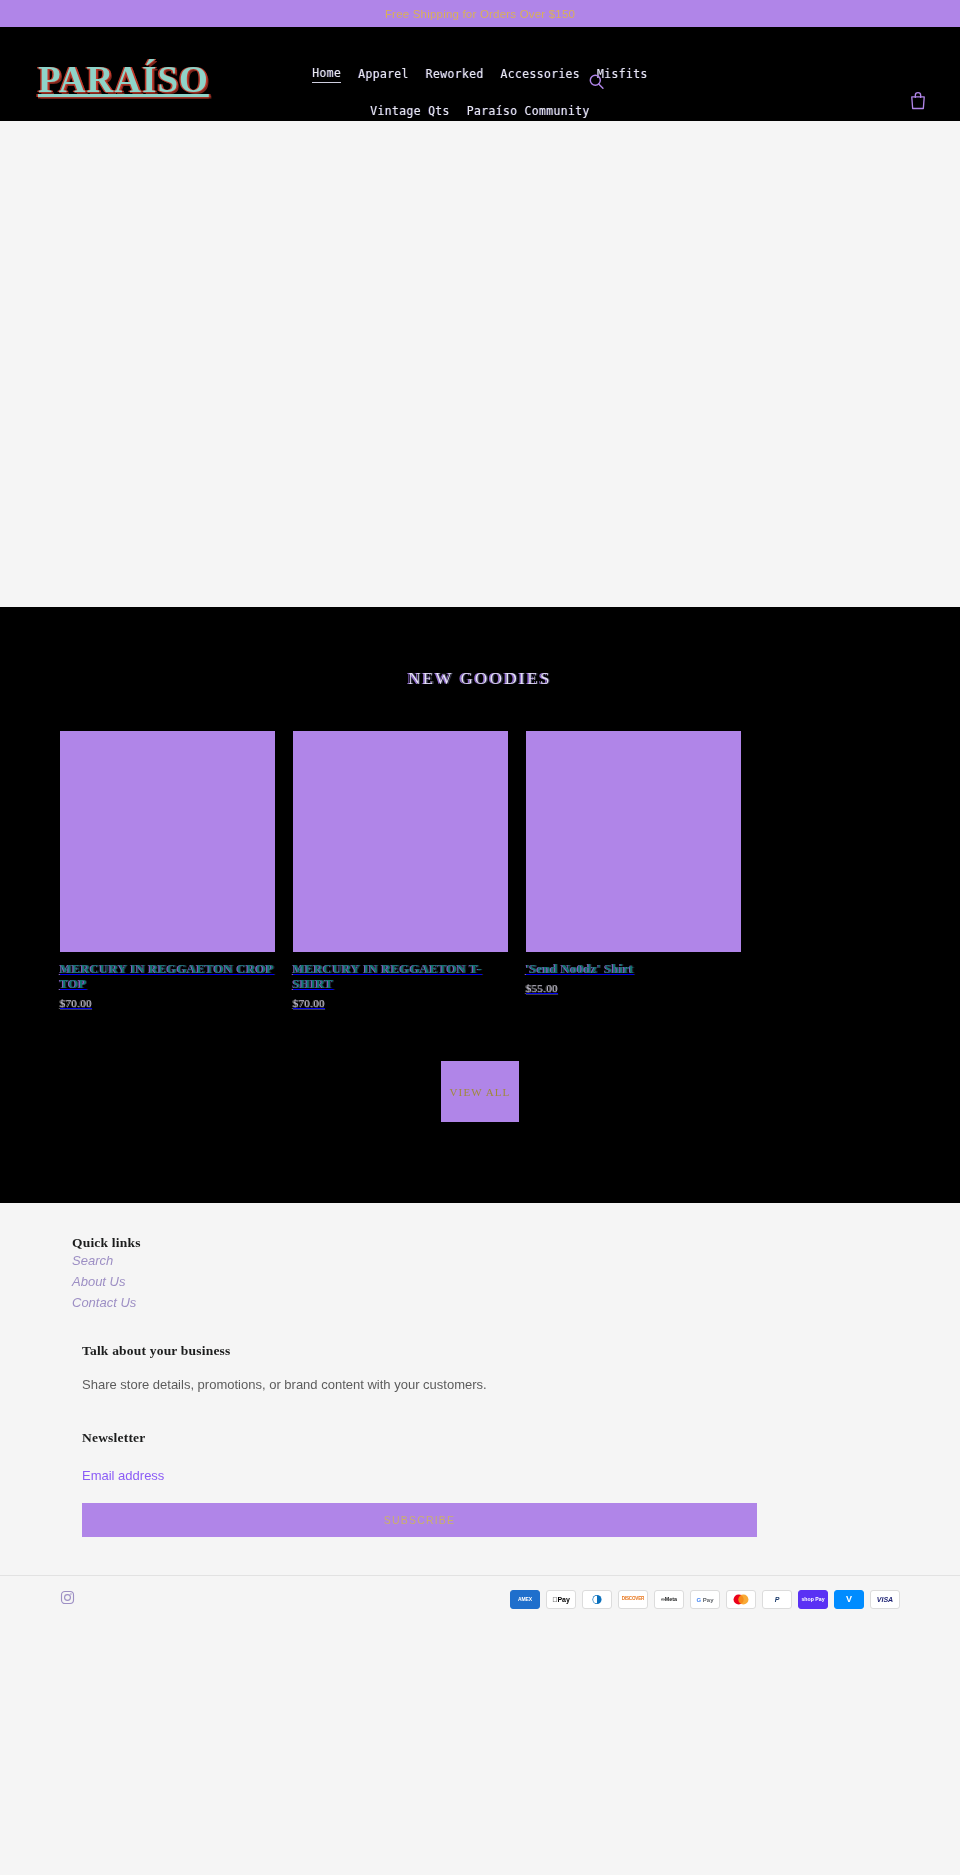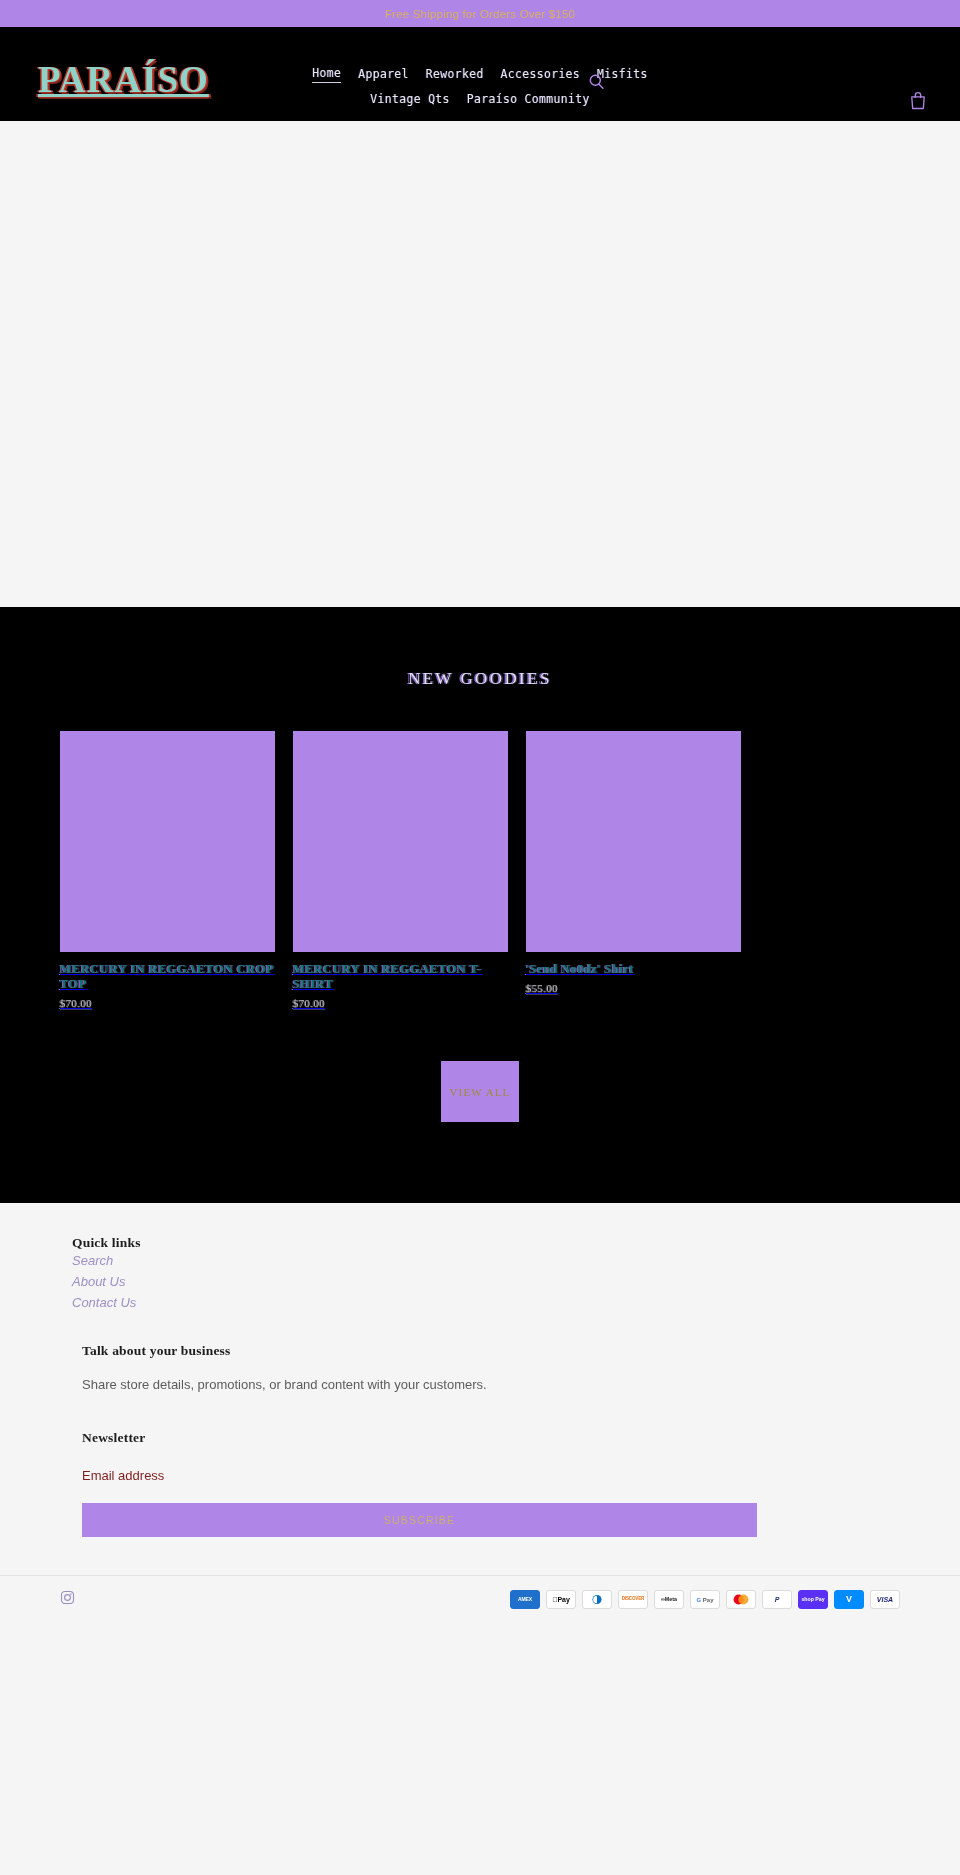--- a/index.html
+++ b/index.html
@@ -52,21 +52,21 @@
     line-height:1;
     white-space:nowrap;
   }
   .nav-wrap {
     position:absolute;
     left:0; right:0;
     top:38px;
     display:flex;
     flex-direction:column;
     align-items:center;
-    gap:8px;
+    gap:20px;
   }
   .nav-row {
     display:flex;
     align-items:center;
     justify-content:center;
     gap:17px;
   }
   .nav-link {
     color:#e9e9ef;
     font-family:"DejaVu Sans Mono", monospace;
@@ -206,21 +206,21 @@
     margin-top:18px;
     font-size:13px;
     color:#5c5c5c;
     font-family:"Liberation Sans", sans-serif;
   }
   .newsletter-block { margin-top:38px; }
   .email-label {
     display:block;
     margin-top:22px;
     font-size:13px;
-    color:#7f1d1d;
+    color:#8b5cf6;
     font-family:"Liberation Sans", sans-serif;
   }
   .email-input {
     display:block;
     width:100%;
     height:1px;
     border:none;
     background:transparent;
     outline:none;
     font-size:13px;

